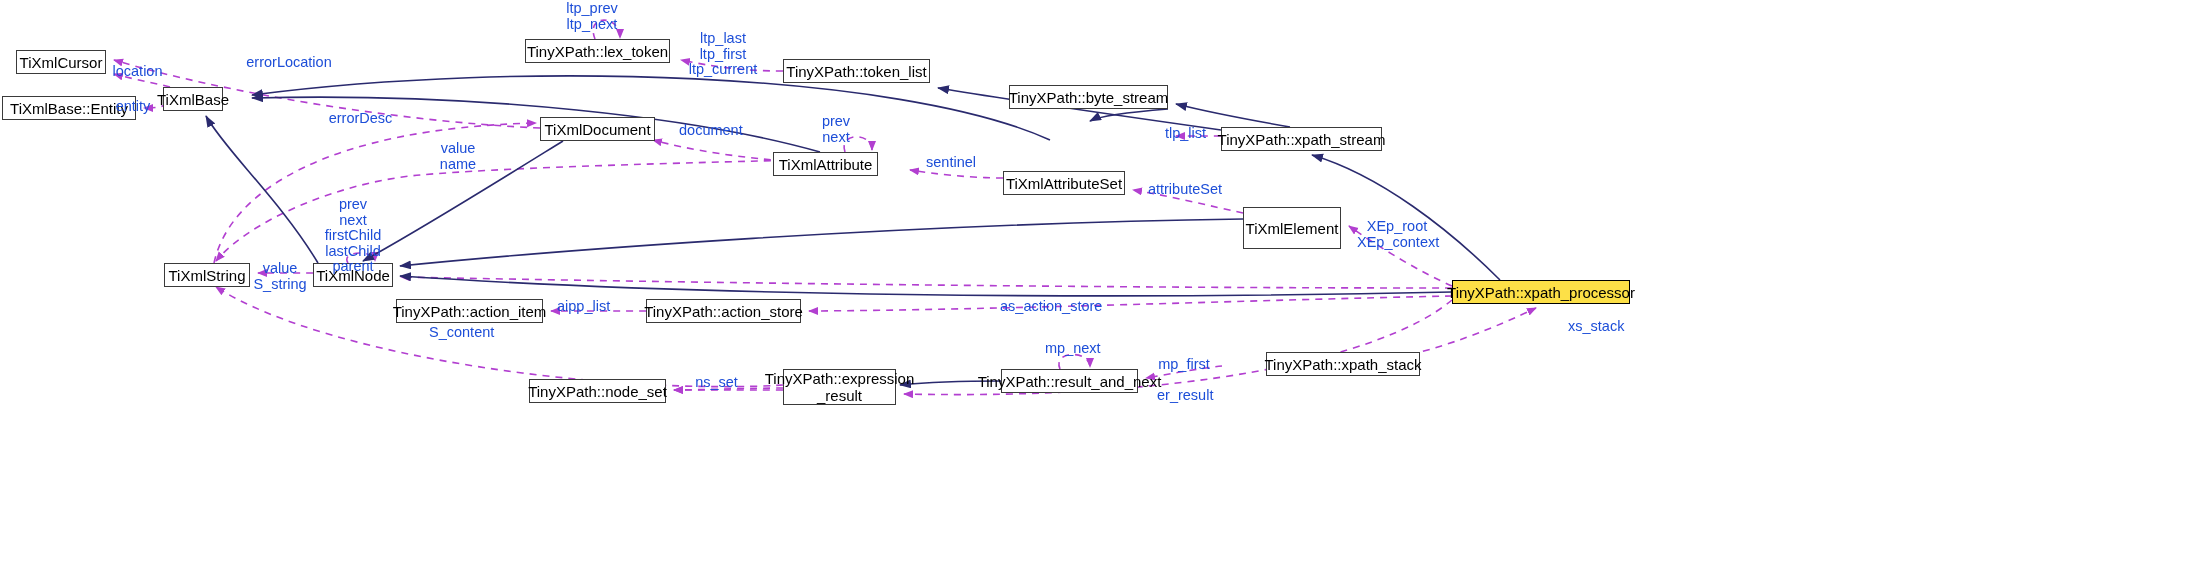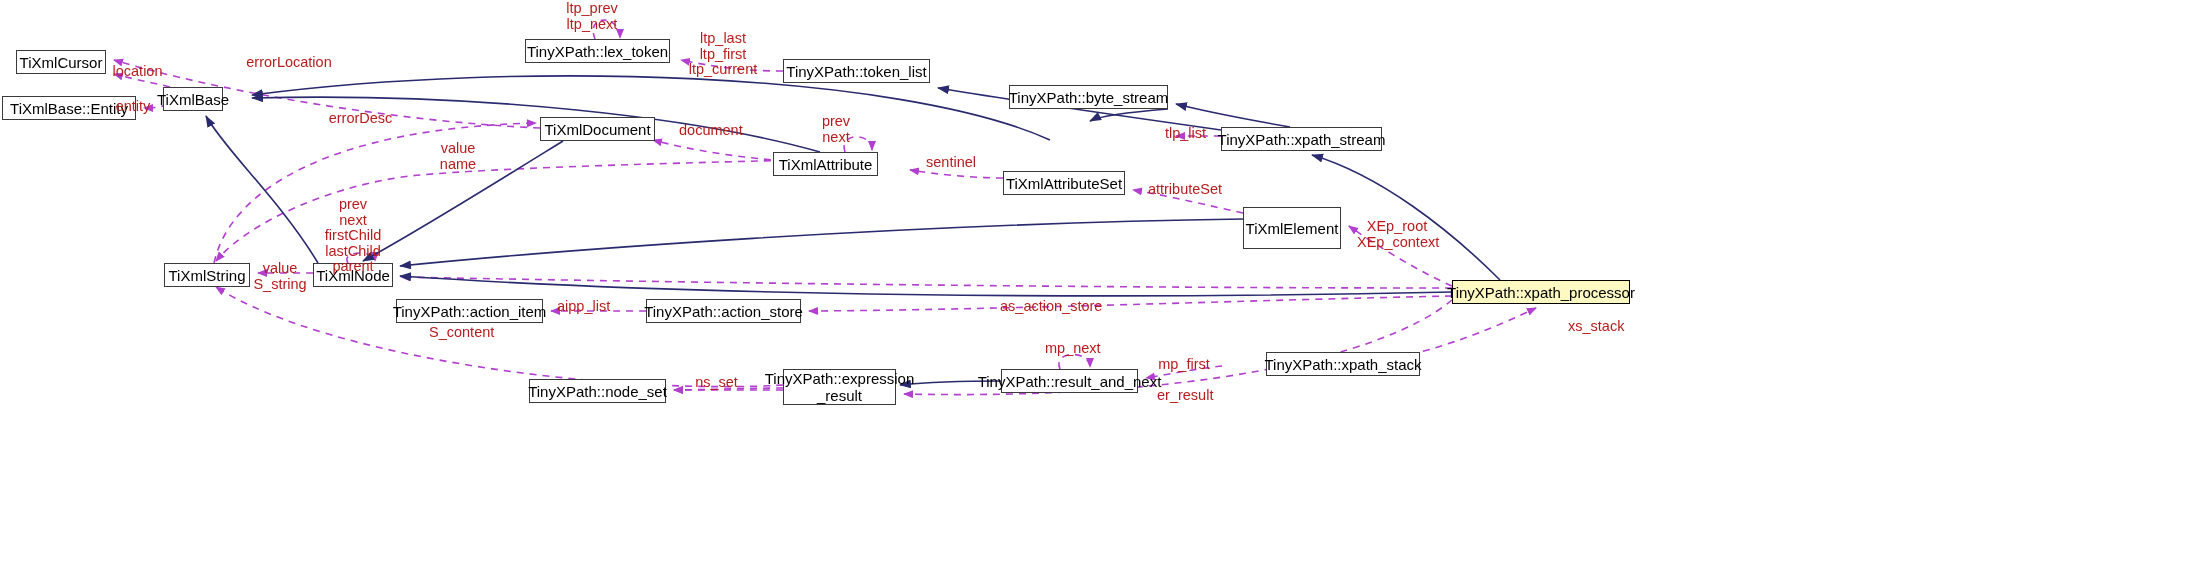--- a/index.html
+++ b/index.html
@@ -22,26 +22,26 @@
     line-height: 17px;
     text-align: center;
     display: flex;
     align-items: center;
     justify-content: center;
     white-space: pre-line;
     padding: 1px 6px;
     z-index: 3;
   }
   .node.thick { border: 1.6px solid #3a3a3a; }
-  .node.highlight { background: #fef9c3; border: 1px solid #000000; text-align: right; }
+  .node.highlight { background: #fde047; border: 1px solid #000000; text-align: right; }
   .edge-label {
     position: absolute;
     font-size: 14.5px;
     line-height: 15.5px;
-    color: #b91c1c;
+    color: #1d4ed8;
     white-space: pre-line;
     text-align: center;
     z-index: 4;
     background: transparent;
   }
 </style>
 </head>
 <body>
 
 <div id="diagram">

